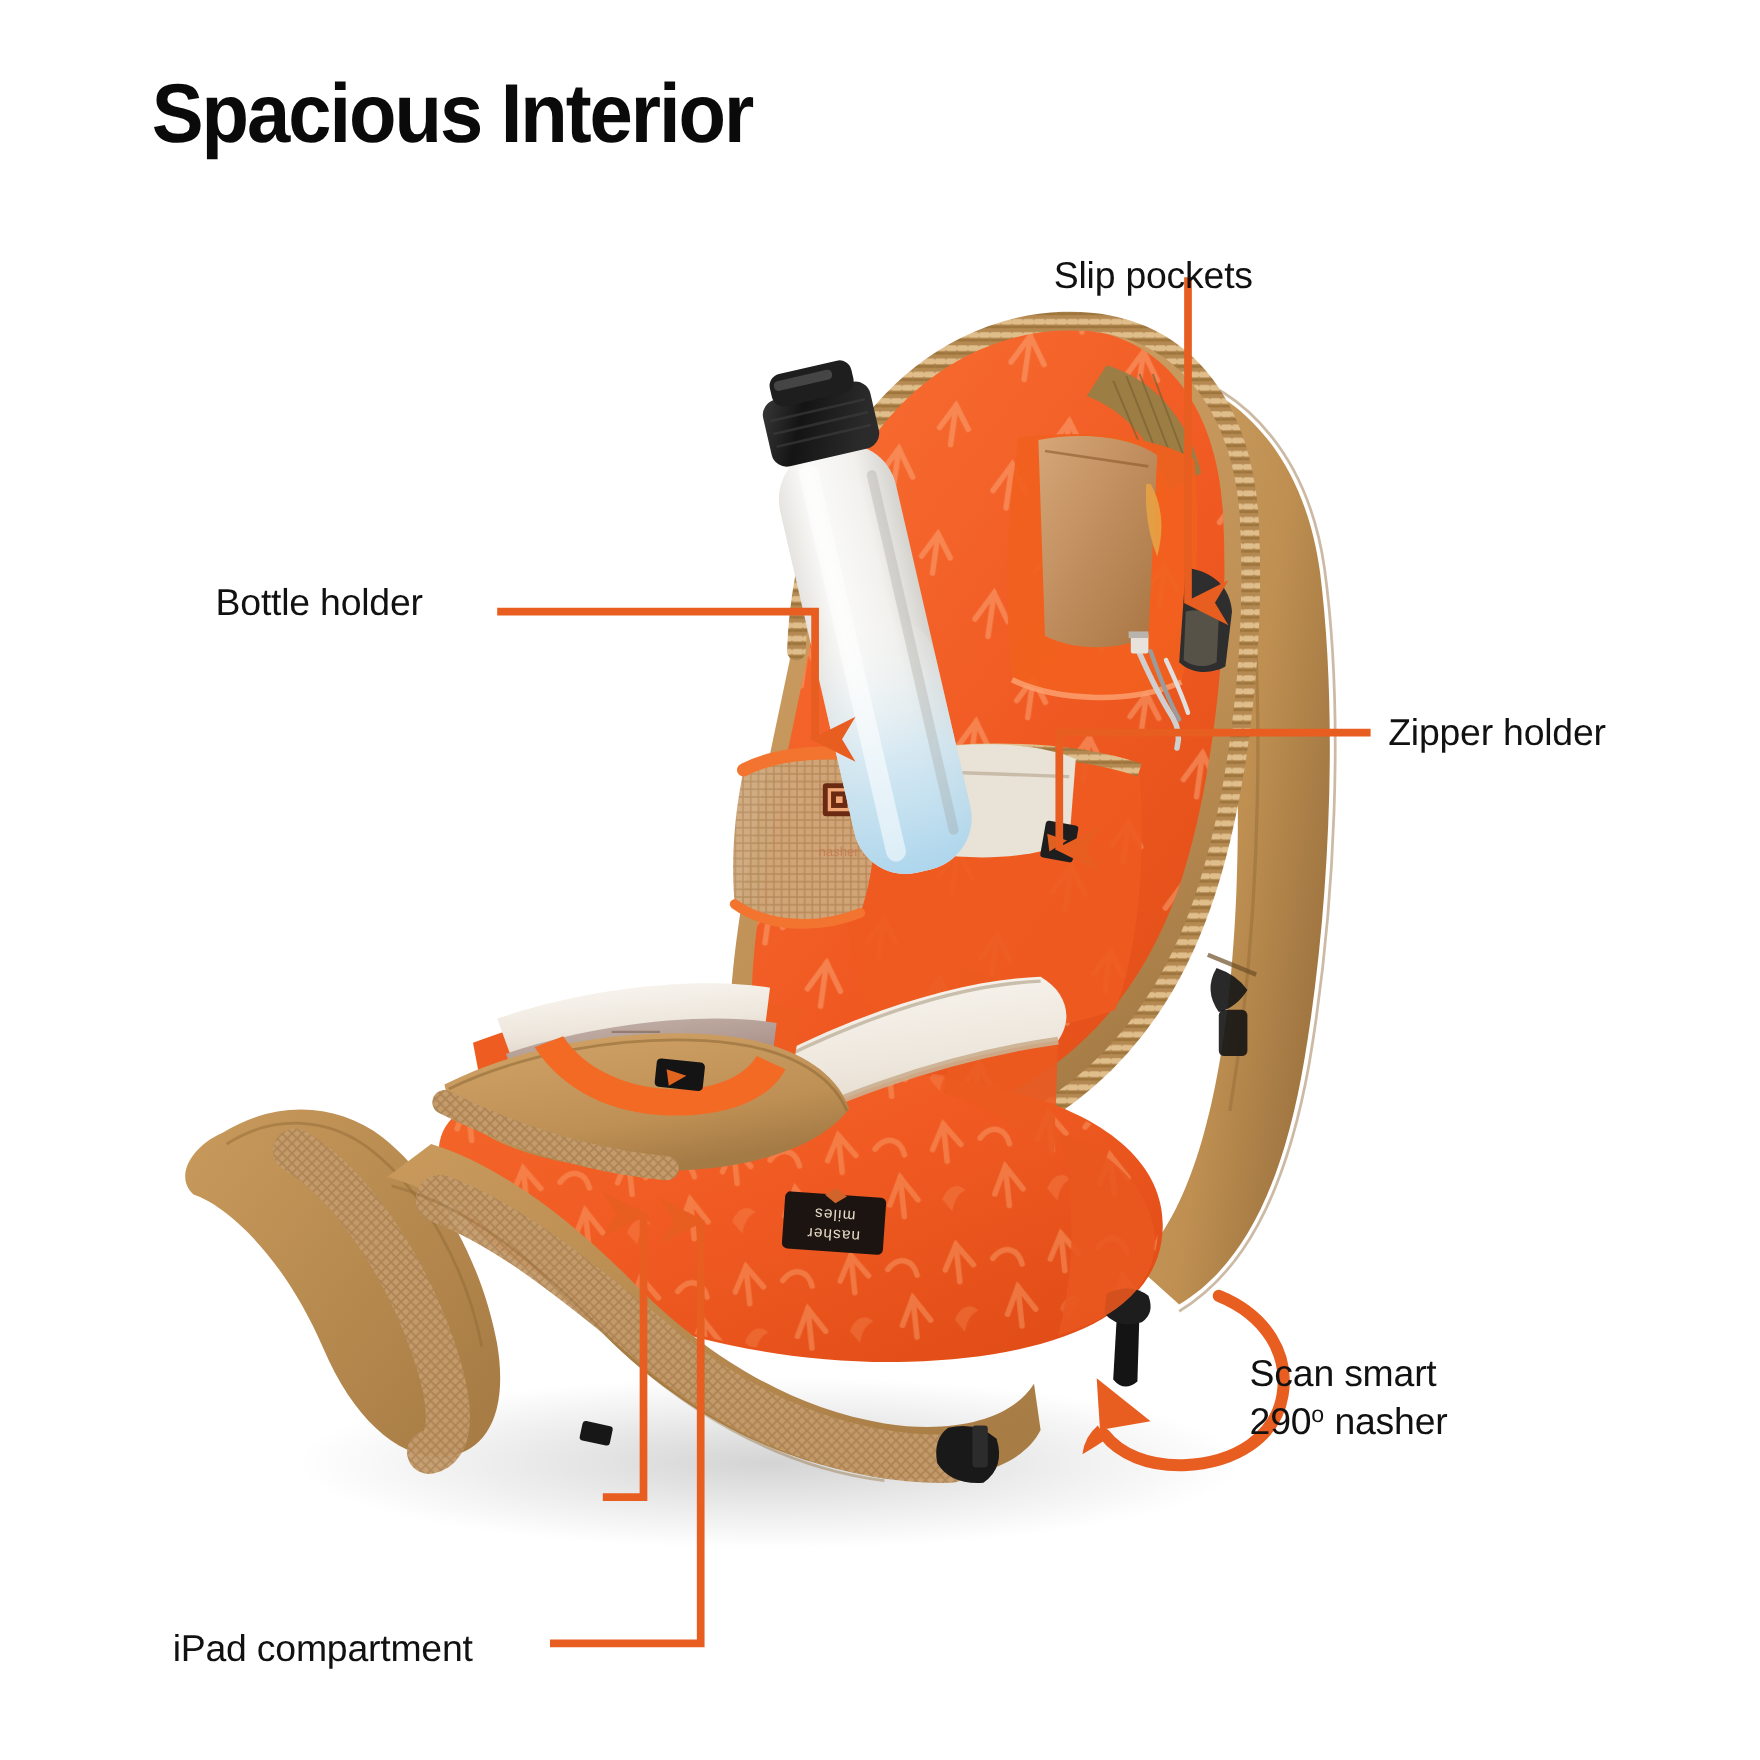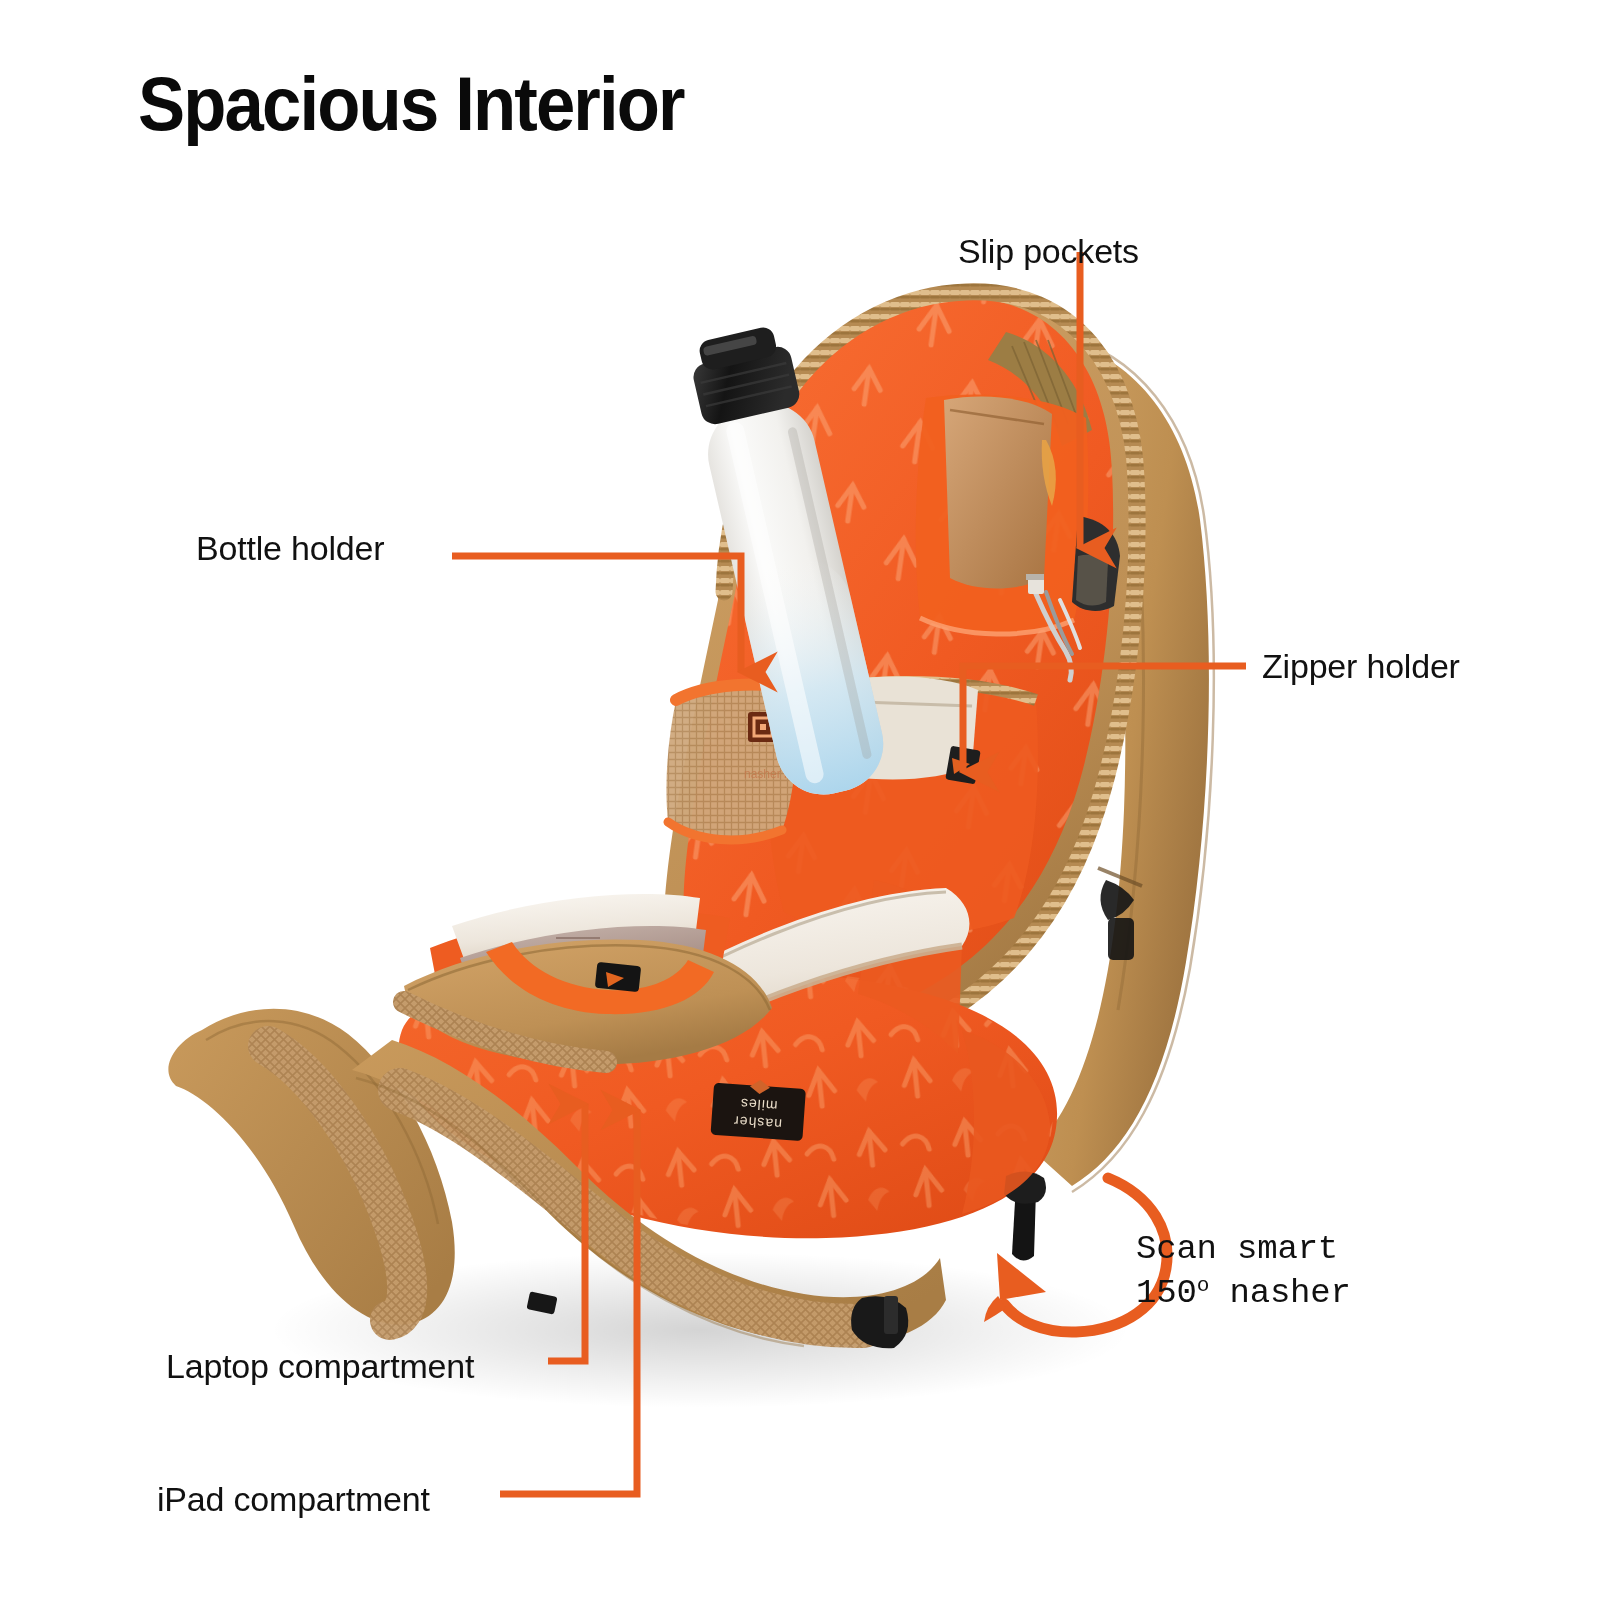--- a/index.html
+++ b/index.html
@@ -40,21 +40,21 @@
   .callout {
     position: absolute;
     font-family: "Liberation Sans", sans-serif;
     font-size: 34px;
     font-weight: 400;
     color: #111111;
     line-height: 1.28;
     white-space: nowrap;
     letter-spacing: -0.2px;
   }
-  .callout.two-line { white-space: normal; font-family: Liberation Mono, monospace; }
+  .callout.two-line { white-space: normal; }
   .callout .sup {
     font-size: 0.62em;
     vertical-align: 0.52em;
     letter-spacing: 0;
   }
 
   
   #artwork, #leaders {
     position: absolute;
     left: 0; top: 0;
@@ -494,20 +494,19 @@
   <div class="page-title">Spacious Interior</div>
 
   <div class="callout" style="left:958px; top:200px;margin-top:30px;">Slip pockets</div>
 
   <div class="callout" style="left:196px; top:527px;">Bottle holder</div>
 
   <div class="callout" style="left:1262px; top:645px;">Zipper holder</div>
 
   <div class="callout two-line" style="left:1136px; top:1228px; text-align:left;">
     <div>Scan smart</div>
-    <div><span>150</span><span class="sup">o</span><span> nasher</span></div>
+    <div><span>290</span><span class="sup">o</span><span> nasher</span></div>
   </div>
 
-  <div class="callout" style="left:166px; top:1345px;">Laptop compartment</div>
 
   <div class="callout" style="left:157px; top:1478px;">iPad compartment</div>
 
 </div>
 
 </body></html>

